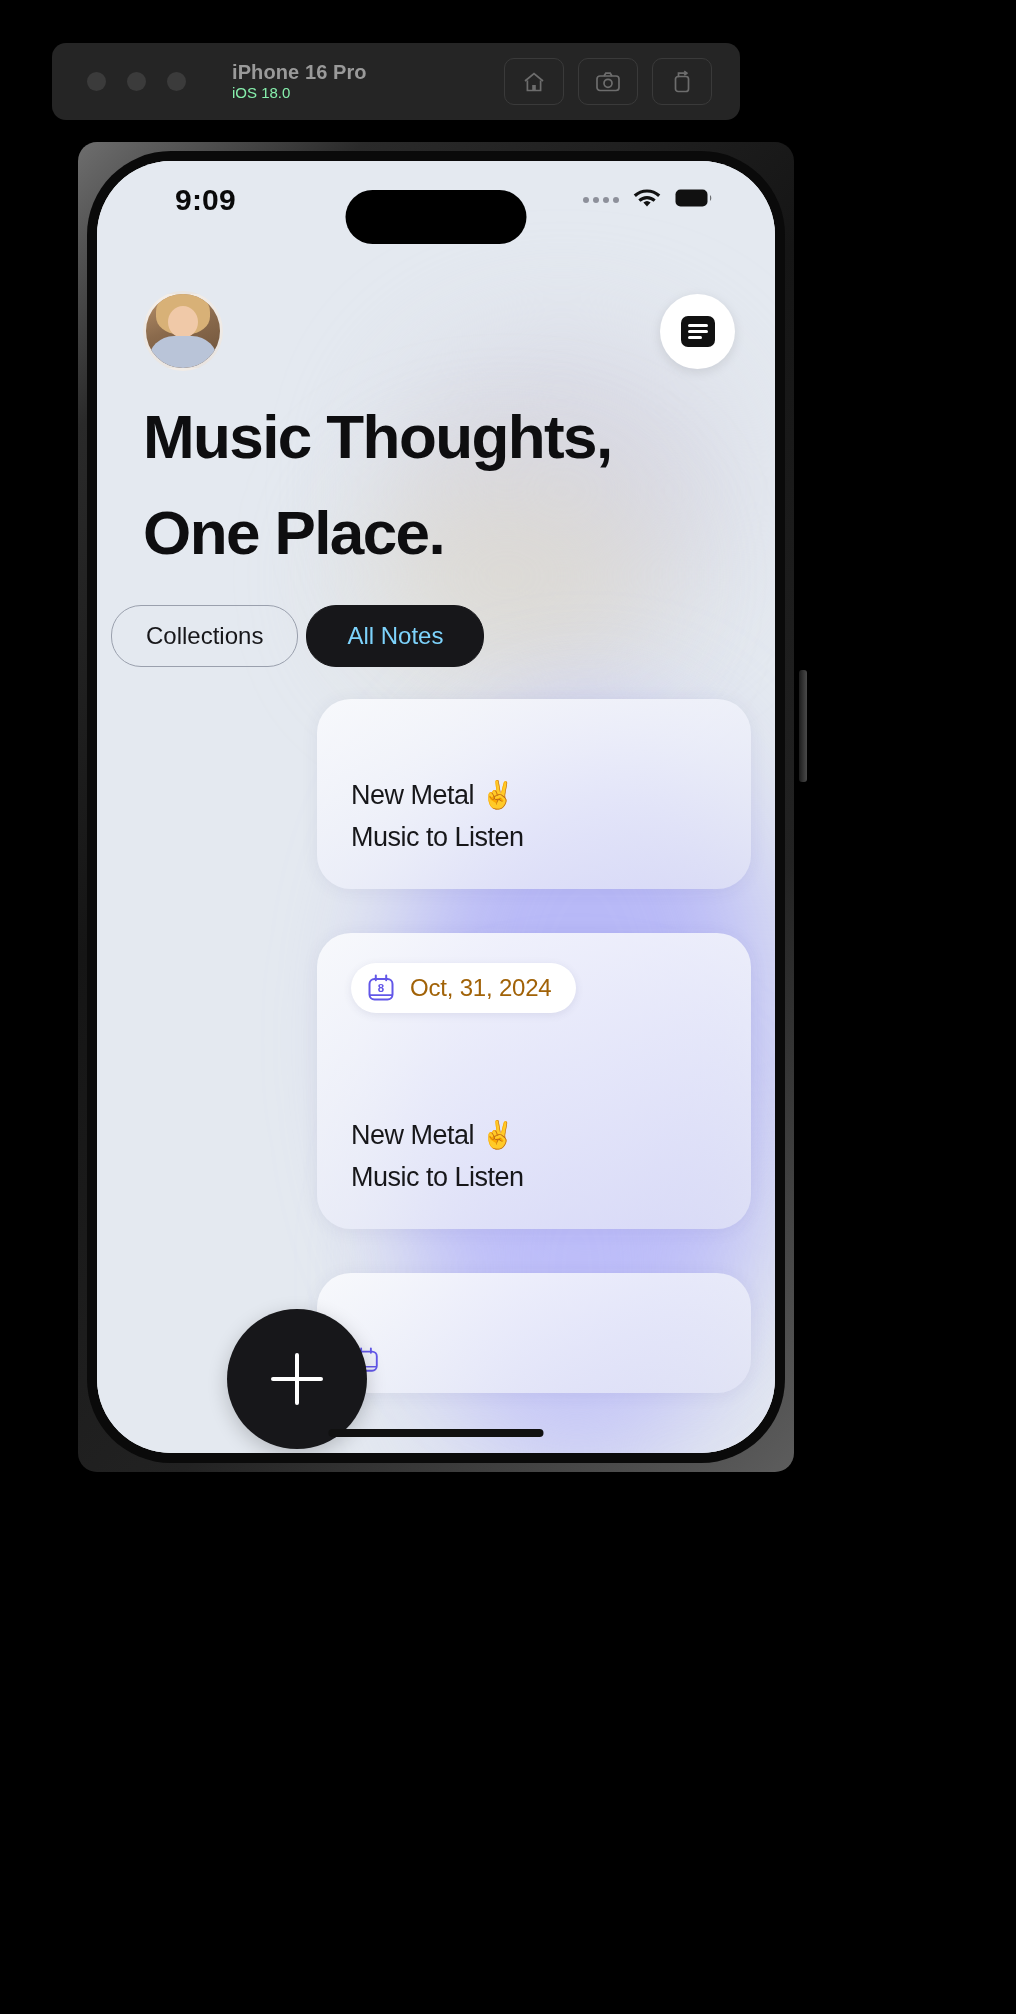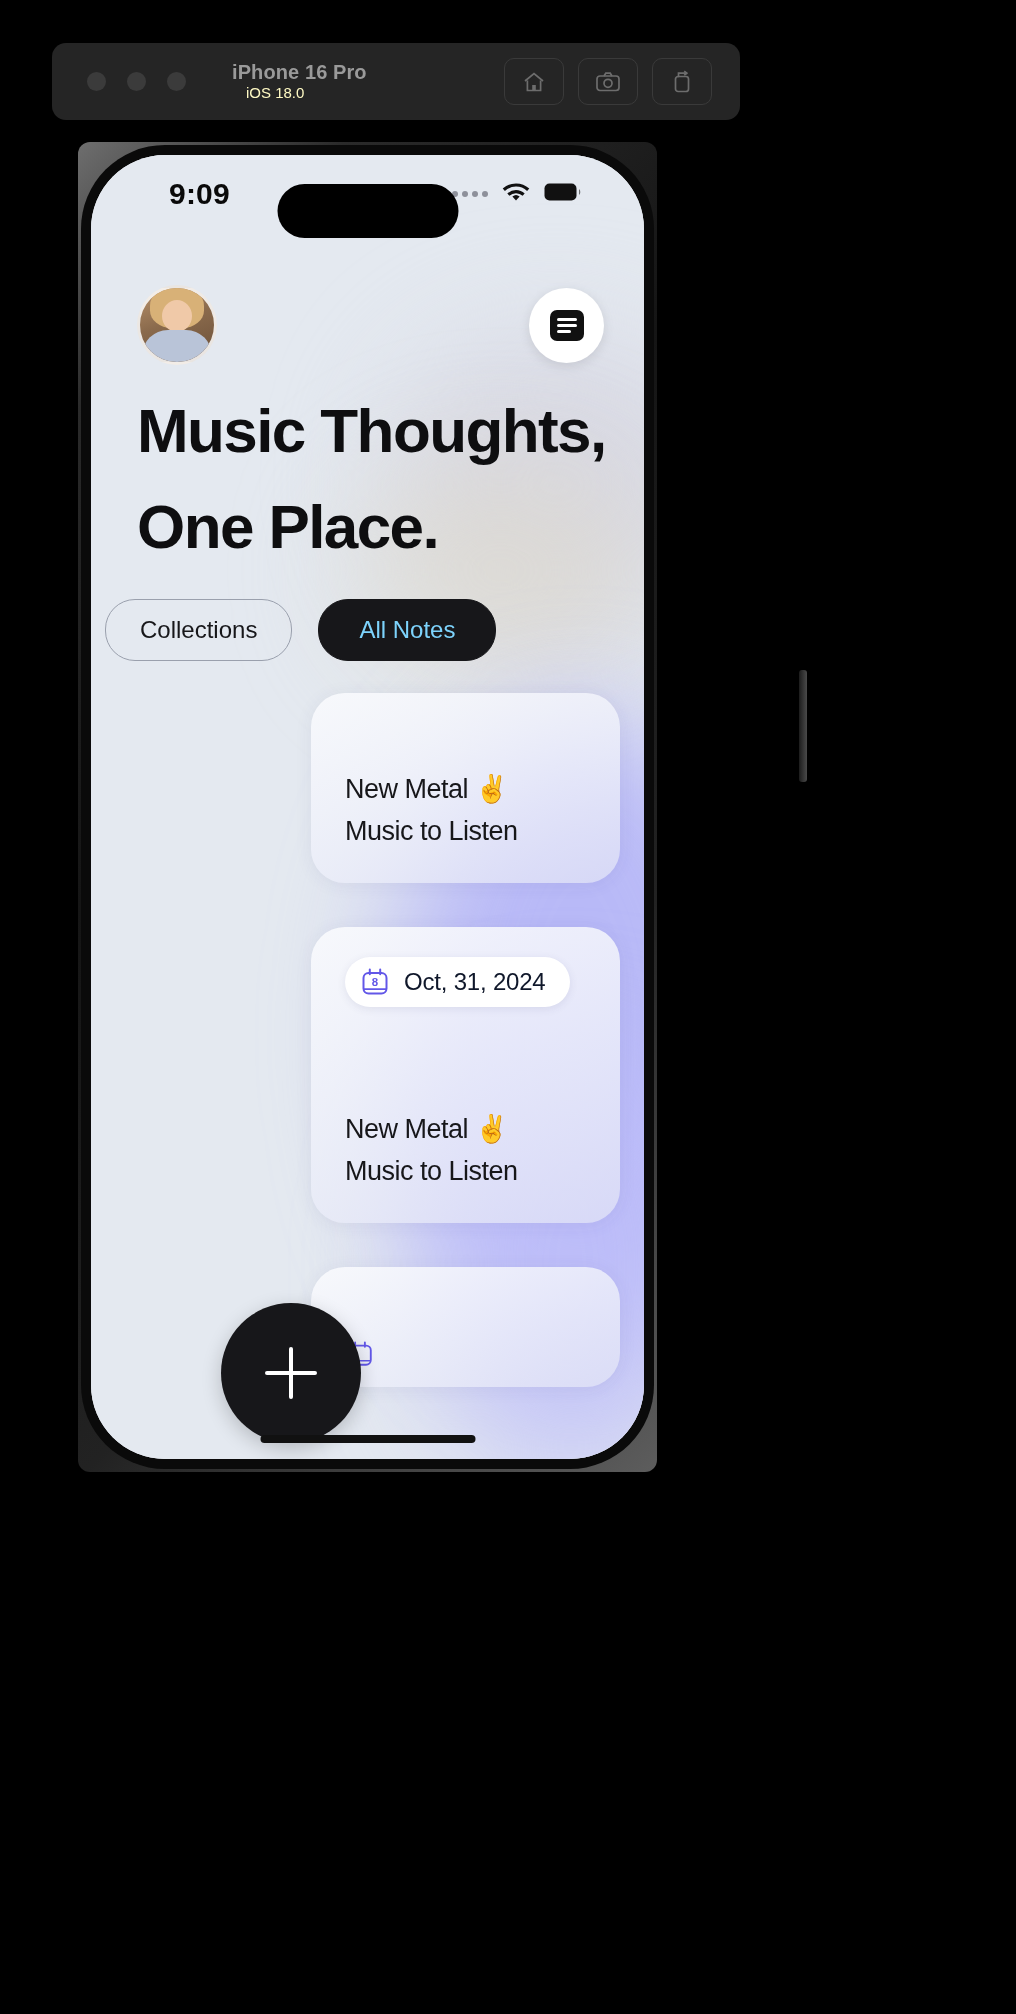--- a/index.html
+++ b/index.html
@@ -12,35 +12,35 @@
   
   .sim-toolbar{
     position:absolute;left:52px;top:43px;width:688px;height:77px;
     background:#252525;border-radius:14px;
     display:flex;align-items:center;
   }
   .traffic{display:flex;gap:21px;margin-left:35px;}
   .dot{width:19px;height:19px;border-radius:50%;background:#3b3b3b;}
   .sim-titles{margin-left:46px;line-height:1.12;}
   .sim-name{color:#9a9a9a;font-size:20px;font-weight:bold;letter-spacing:.1px;}
-  .sim-os{color:#fef9c3;font-size:15px;margin-top:2px;margin-left:14px;}
+  .sim-os{color:#86efac;font-size:15px;margin-top:2px;}
   .sim-actions{margin-left:auto;margin-right:28px;display:flex;gap:14px;}
   .sim-btn{
     width:58px;height:45px;border-radius:10px;
     border:1px solid #3a3a3a;background:transparent;
     display:flex;align-items:center;justify-content:center;
   }
   .sim-btn svg{display:block;}
 
   
   .phone{
-    position:absolute;left:78px;top:142px;width:579px;height:1330px;
-    border-radius:12px;
+    position:absolute;left:78px;top:142px;width:716px;height:1330px;
+    border-radius:19px;
     background:linear-gradient(135deg,#6e6e6e 0%,#2a2a2a 14%,#151515 40%,#222 70%,#5d5d5d 100%);
-    padding:3px;box-sizing:border-box;
+    padding:9px;box-sizing:border-box;
   }
   .phone-inner{
     width:100%;height:100%;border-radius:84px;background:#0a0a0a;
     padding:10px;box-sizing:border-box;
   }
   .screen{
     position:relative;width:100%;height:100%;border-radius:74px;overflow:hidden;
     background:#e6eaf1;
   }
   
@@ -101,21 +101,21 @@
   .menu-glyph i:nth-child(3){top:20px;width:14px;}
 
   .headline{
     position:absolute;left:46px;top:228px;right:20px;
     font-size:62px;font-weight:bold;color:#0e0e10;line-height:1.55;
     letter-spacing:-1.6px;
   }
   .headline .l2{display:block;}
 
   .pills{
-    position:absolute;left:14px;top:444px;right:0;display:flex;gap:26px;align-items:center;
+    position:absolute;left:14px;top:444px;right:0;display:flex;gap:8px;align-items:center;
   }
   .pill{
     height:60px;border-radius:30px;display:flex;align-items:center;justify-content:center;
     padding:0 34px;font-size:24px;color:#17171a;
     border:1.6px solid #9aa0ad;background:transparent;white-space:nowrap;
   }
   .pill.active{background:#17171a;color:#7dd3fc;border-color:#17171a;padding:0 40px;}
 
   .cards{
     position:absolute;left:220px;top:538px;right:24px;bottom:0;
@@ -132,21 +132,21 @@
   .card-title{
     font-size:27px;color:#17171a;line-height:1.55;letter-spacing:-.5px;
   }
   .card-title .ln{display:block;}
   .date-chip{
     display:inline-flex;align-items:center;gap:13px;align-self:flex-start;
     background:#fff;border-radius:26px;padding:9px 24px 9px 14px;
     box-shadow:0 2px 8px rgba(60,60,110,.10);
   }
   .cal-icon{width:32px;height:32px;position:relative;flex:0 0 auto;}
-  .date-text{font-size:24px;color:#0f172a;letter-spacing:-.2px;}
+  .date-text{font-size:24px;color:#a16207;letter-spacing:-.2px;}
 
   .fab{
     position:absolute;left:130px;top:1148px;width:140px;height:140px;border-radius:50%;
     background:#17171a;display:flex;align-items:center;justify-content:center;z-index:8;
     box-shadow:0 6px 20px rgba(0,0,0,.20);
   }
   .fab .v{position:absolute;width:4px;height:52px;background:#fff;border-radius:2px;}
   .fab .h{position:absolute;width:52px;height:4px;background:#fff;border-radius:2px;}
 
   .home-indicator{

